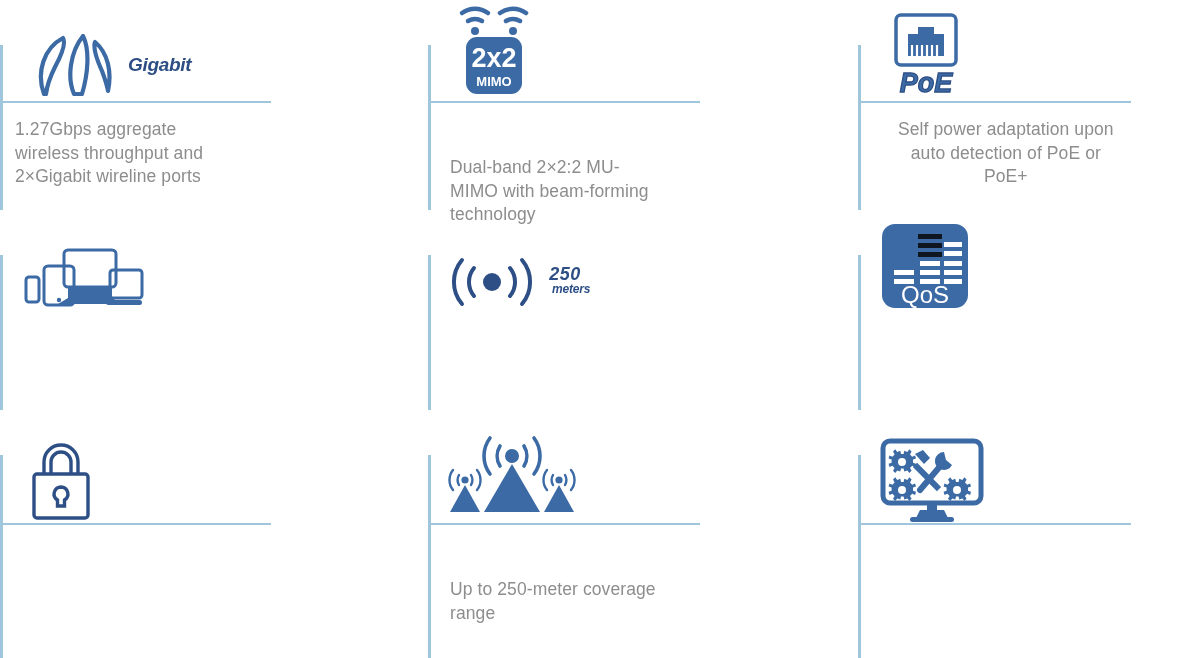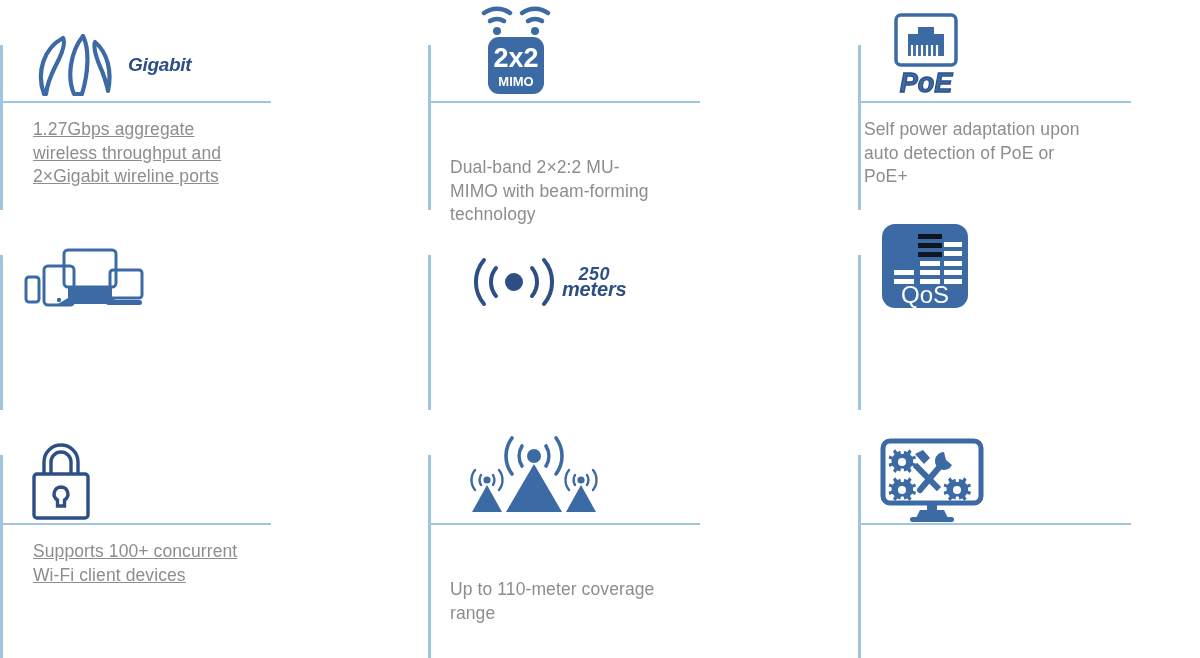--- a/index.html
+++ b/index.html
@@ -46,44 +46,44 @@
   .c3 .vbar{left:8px;}
 
   .r1 .hbar{top:101px;}
   .r2 .hbar{top:313px;}
 
   .c1 .hbar{left:0;width:271px;}
   .c2 .hbar{left:3px;width:272px;}
   .c3 .hbar{left:8px;width:273px;}
 
   .c1 .icon-wrap{left:22px;top:0px;height:96px;}
-  .c2 .icon-wrap{left:41px;top:0px;height:96px;}
+  .c2 .icon-wrap{left:19px;top:0px;height:96px;}
   .c3 .icon-wrap{left:30px;top:0px;height:96px;}
 
-  .c1 .desc{left:33px;text-decoration:underline;}
+  .c1 .desc{left:15px;}
   .c2 .desc{left:25px;margin-top:38px;}
-  .c3 .desc{left:14px;}
+  .c3 .desc{left:48px;text-align:center;}
 
   .r1 .desc{top:118px;}
   .r2 .desc{top:330px;}
 
   
   .r2 .icon-wrap{top:0px;height:100px;}
   .r3 .icon-wrap{top:0px;height:112px;}
 
   .gig-text{
     font-style:italic;font-weight:bold;font-size:19px;color:#2d4f86;
     letter-spacing:-.3px;
   }
   .meters-text{
     font-style:italic;font-weight:bold;color:#2d4f86;text-align:center;
     line-height:15px;
   }
   .m250{font-size:18px;letter-spacing:.5px;}
-  .mmet{font-size:20px;letter-spacing:-.2px;}
+  .mmet{font-size:12px;letter-spacing:-.2px;margin-left:12px;}
   .icon-col{display:flex;align-items:center;}
 </style>
 </head>
 <body>
 
 <div class="grid">
 
   <div class="cell c1 r1">
     <div class="vbar"></div>
     <div class="hbar"></div>
@@ -159,22 +159,20 @@
           <rect x="4" y="37" width="13" height="25" rx="3"></rect>
           <rect x="22" y="26" width="30" height="39" rx="4"></rect>
           <rect x="42" y="10" width="52" height="37" rx="4"></rect>
           <rect x="88" y="30" width="32" height="28" rx="3"></rect>
         </g>
         <path d="M46 47 L90 47 L90 58 L100 64 L36 64 L46 58 Z" fill="#3c6aa5"></path>
         <rect x="84" y="60" width="36" height="5" rx="2.5" fill="#3c6aa5"></rect>
         <circle cx="37" cy="60" r="2.2" fill="#3c6aa5"></circle>
       </svg>
     </div>
-    <div class="desc">Supports 100+ concurrent
-Wi-Fi client devices</div>
   </div>
 
   <div class="cell c2 r2">
     <div class="vbar"></div>
     <div class="hbar"></div>
     <div class="icon-wrap">
       <div class="icon-col">
         <svg width="96" height="56" viewBox="0 0 96 56">
           <g fill="none" stroke="#2d4f86" stroke-width="4" stroke-linecap="round">
             <path d="M18 6 A34 34 0 0 0 18 50"></path>
@@ -183,21 +181,21 @@
             <path d="M66 14 A22 22 0 0 1 66 42"></path>
           </g>
           <circle cx="48" cy="28" r="9" fill="#2d4f86"></circle>
         </svg>
         <div class="meters-text">
           <div class="m250">250</div>
           <div class="mmet">meters</div>
         </div>
       </div>
     </div>
-    <div class="desc">Up to 110-meter coverage
+    <div class="desc">Up to 250-meter coverage
 range</div>
   </div>
 
   <div class="cell c3 r2">
     <div class="vbar"></div>
     <div class="hbar"></div>
     <div class="icon-wrap">
       <svg width="90" height="88" viewBox="0 0 90 88">
         <rect x="2" y="2" width="86" height="84" rx="13" fill="#3c6aa5"></rect>
         <g fill="#ffffff">

